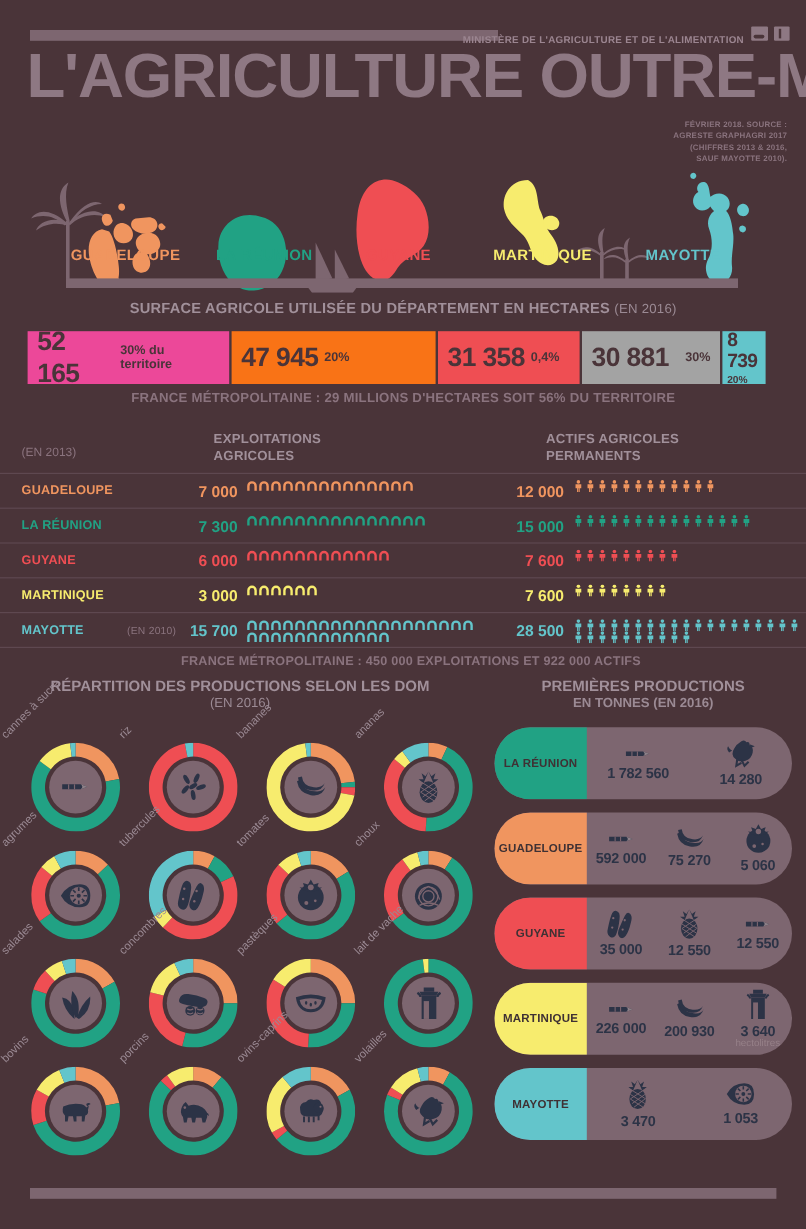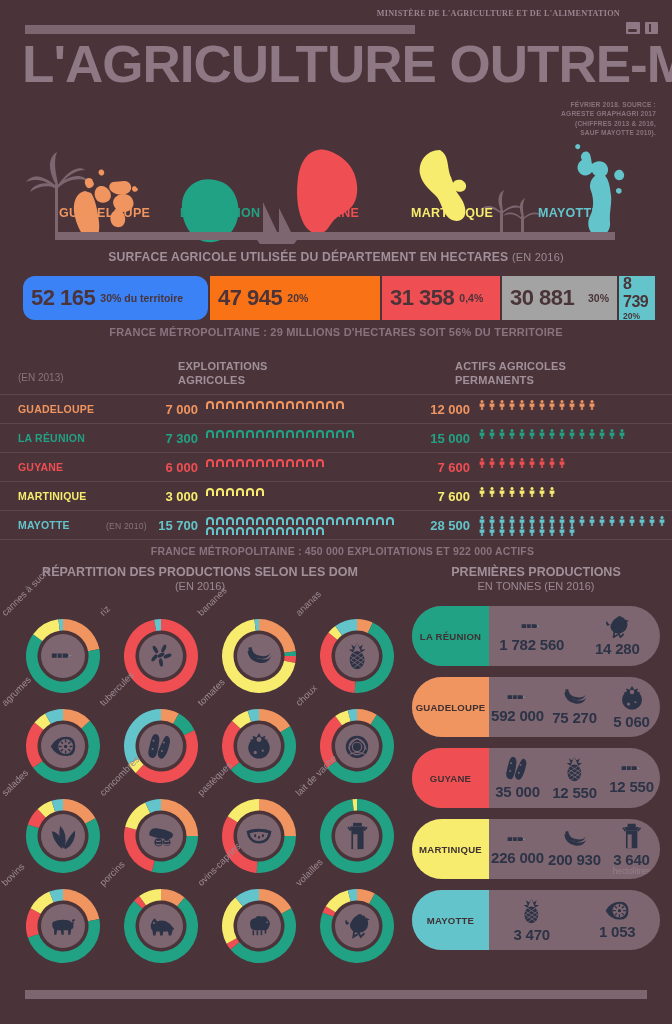--- a/index.html
+++ b/index.html
@@ -7,22 +7,22 @@
   body {
     width:672px; height:1024px; position:relative; overflow:hidden;
     font-family:"Liberation Sans", sans-serif;
     background:#4a3439; color:#fff;
   }
   .page { position:absolute; inset:0; }
 
   
   .topbar { position:absolute; left:0; top:0; width:100%; height:44px; }
   .topline { position:absolute; left:25px; top:25px; width:390px; height:9px; background:#7d6670; }
-  .ministry { position:absolute; right:52px; top:9px; font-size:8.2px; letter-spacing:.25px;
-              color:#9b8590; font-weight:bold; white-space:nowrap;font-family:Liberation Serif, serif; }
+  .ministry { position:absolute; right:52px; top:29px; font-size:8.2px; letter-spacing:.25px;
+              color:#9b8590; font-weight:bold; white-space:nowrap; }
   .mlogo1 { position:absolute; right:32px; top:22px; width:14px; height:12px; background:#8e7883; border-radius:1px;}
   .mlogo2 { position:absolute; right:14px; top:22px; width:13px; height:12px; background:#8e7883; border-radius:1px;}
   .mlogo1:after{content:"";position:absolute;left:2px;top:7px;width:9px;height:3px;background:#4a3439;border-radius:2px;}
   .mlogo2:after{content:"";position:absolute;left:4px;top:2px;width:2px;height:8px;background:#4a3439;}
   h1.title { position:absolute; left:22px; top:38px; font-size:52px; line-height:1;
              letter-spacing:-1px; color:#8e7883; font-weight:bold;
              font-family:"Liberation Sans", sans-serif; white-space:nowrap;
              transform:scaleX(1.02); transform-origin:left top; }
   .source { position:absolute; right:16px; top:100px; text-align:right; font-size:6.6px;
             line-height:1.42; color:#8a737e; font-weight:bold; letter-spacing:.2px;}
@@ -78,29 +78,29 @@
   .dlabel { position:absolute; left:-1px; top:0px; font-size:9.5px; color:#9b8a94;
             transform:rotate(-45deg); transform-origin:left bottom; white-space:nowrap; }
   .donut { position:absolute; left:18px; top:12px; width:74px; height:74px; border-radius:50%; }
   .dhub { position:absolute; left:33px; top:27px; width:44px; height:44px; border-radius:50%;
           background:#7d6670; display:flex; align-items:center; justify-content:center; }
   .dhub svg { display:block; }
 
   
   .sec-prod { position:absolute; left:400px; top:565px; width:272px; }
   .prod-title { text-align:center; font-size:12.5px; font-weight:bold; color:#a1909a; }
-  .prod-title .sub { display:block; font-weight:normal; font-size:11px; color:#9b8a94; margin-top:1px;}
+  .prod-title .sub { display:block; font-weight:bold; font-size:11px; color:#9b8a94; margin-top:1px;}
   .prow { position:relative; margin:0 12px 11px 12px; height:60px; background:#7d6670;
           border-radius:30px; overflow:hidden; display:flex; align-items:stretch; }
   .prow .ptag { width:77px; display:flex; align-items:center; justify-content:center;
                 font-size:9.6px; font-weight:bold; color:#3f3134; letter-spacing:.2px; text-align:center;}
   .prow .pitems { flex:1; display:flex; }
   .pitem { flex:1; display:flex; flex-direction:column; align-items:center; justify-content:center; }
   .pitem svg { display:block; }
-  .pitem .pv { font-size:15px; font-weight:bold; color:#2c3346; margin-top:2px; letter-spacing:-.2px;}
+  .pitem .pv { font-size:12px; font-weight:bold; color:#2c3346; margin-top:2px; letter-spacing:-.2px;}
   .pitem .pu { font-size:8.2px; color:#968088; margin-top:-1px;}
 
   .bottombar { position:absolute; left:25px; top:990px; width:622px; height:9px; background:#7d6670; }
 </style>
 </head>
 <body>
 
 <div class="page">
 
   <div class="topbar">
@@ -179,21 +179,21 @@
     <div class="isl-label" style="left:538px; top:84px; color:#63c5cb;">MAYOTTE</div>
   </div>
   <div class="ground"></div>
 
   <div class="sec-surface">
     <div class="sec-title">
       <span>SURFACE AGRICOLE UTILISÉE DU DÉPARTEMENT EN HECTARES</span>
       <span class="sub">(EN 2016)</span>
     </div>
     <div class="bars" id="surface-bars">
-        <div class="bar" style="background: #3b82f6; width: 185px; border-radius: 12px;">
+        <div class="bar" style="background: #ec4899; width: 168px;">
           <span class="big">52 165</span>
           <span class="pct">30% du territoire</span>
         </div>
         <div class="bar" style="background: #f97316; width: 170px;">
           <span class="big">47 945</span>
           <span class="pct">20%</span>
         </div>
         <div class="bar" style="background: rgb(239, 78, 83); width: 118px;">
           <span class="big">31 358</span>
           <span class="pct">0,4%</span>

